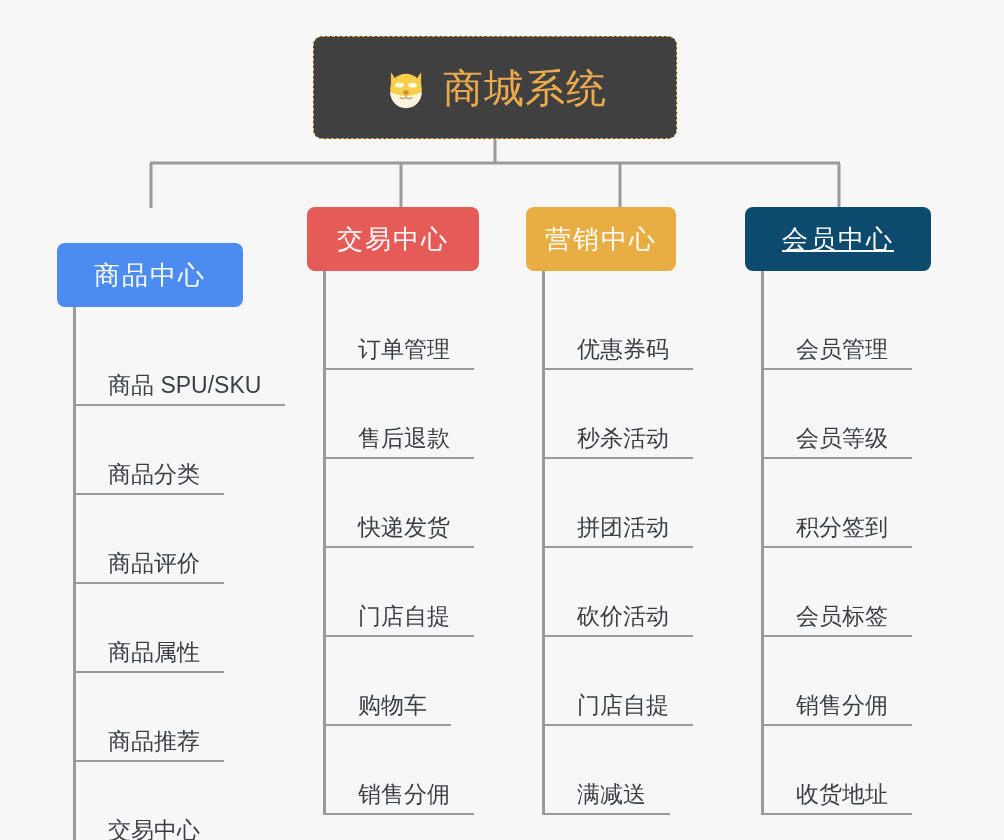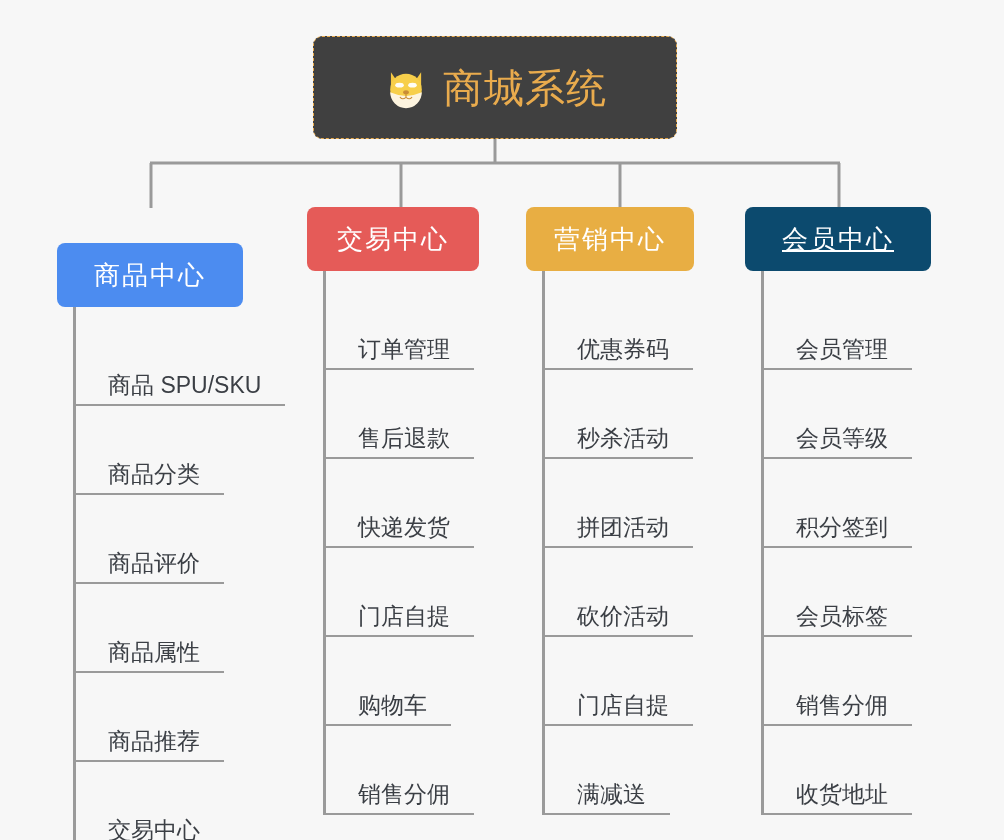--- a/index.html
+++ b/index.html
@@ -102,21 +102,21 @@
     color: #3b3f45;
     white-space: nowrap;
   }
 
   
   .branch-1 { left: 57px; }
   .branch-1 .branch-header { width: 186px; }
   .branch-2 { left: 307px; }
   .branch-2 .branch-header { width: 172px; }
   .branch-3 { left: 526px; }
-  .branch-3 .branch-header { width: 168px; }
+  .branch-3 .branch-header { width: 150px; }
   .branch-4 { left: 745px; }
   .branch-4 .branch-header { width: 186px; }
 </style>
 </head>
 <body style="background: rgb(247, 247, 247);">
 
 <div id="mindmap">
 
   <div class="root-node" style="border-color: rgb(233, 171, 77); background: #404040;">
     <svg class="root-icon" viewBox="0 0 64 64">

